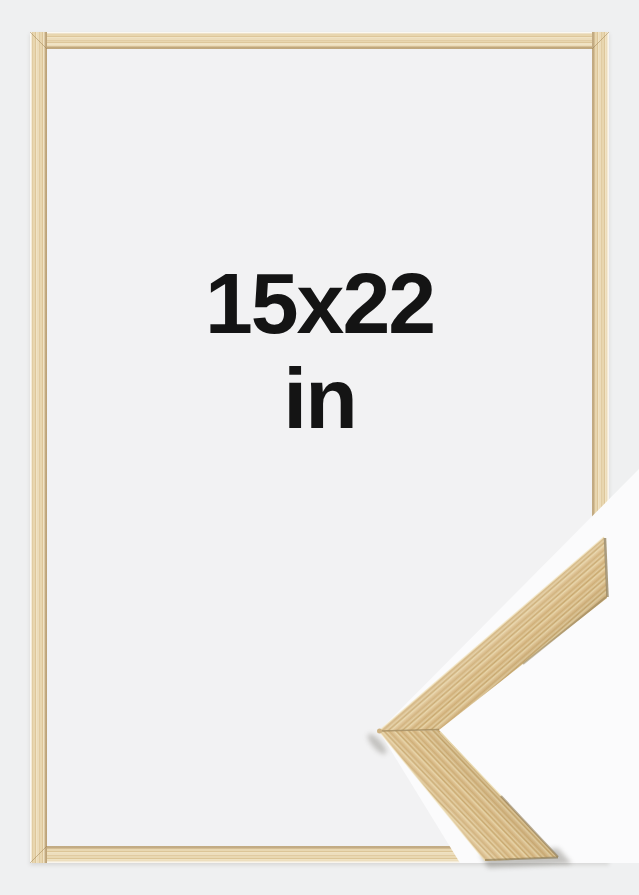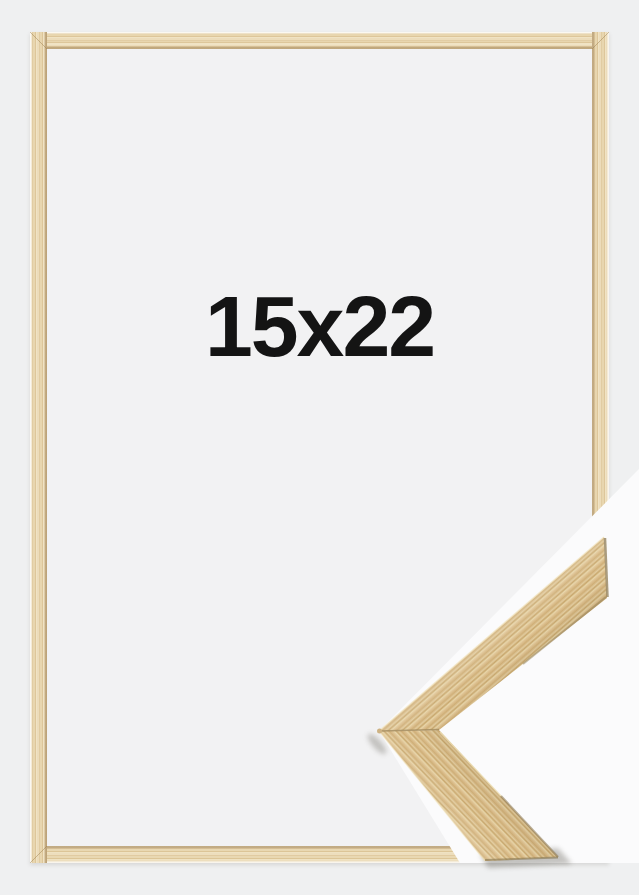--- a/index.html
+++ b/index.html
@@ -40,21 +40,21 @@
       repeating-linear-gradient(to right,#ecdcba 0 1.5px,#e1cca2 1.5px 3px,#e8d6af 3px 4.5px,#ddc69a 4.5px 5.5px,#f0e3c4 5.5px 7px);
   }
   .miter{position:absolute;width:17px;height:17px;}
   .miter.tl{left:0;top:0;background:linear-gradient(45deg,transparent calc(50% - .7px),rgba(150,120,70,.45) calc(50% - .7px) calc(50% + .7px),transparent calc(50% + .7px));}
   .miter.tr{right:0;top:0;background:linear-gradient(135deg,transparent calc(50% - .7px),rgba(150,120,70,.45) calc(50% - .7px) calc(50% + .7px),transparent calc(50% + .7px));}
   .miter.bl{left:0;bottom:0;background:linear-gradient(135deg,transparent calc(50% - .7px),rgba(150,120,70,.45) calc(50% - .7px) calc(50% + .7px),transparent calc(50% + .7px));}
   .miter.br{right:0;bottom:0;background:linear-gradient(45deg,transparent calc(50% - .7px),rgba(150,120,70,.45) calc(50% - .7px) calc(50% + .7px),transparent calc(50% + .7px));}
 
   
   .size-label{
-    position:absolute;left:47px;top:279px;width:545px;
+    position:absolute;left:47px;top:256px;width:545px;
     text-align:center;color:#141414;
     font-weight:700;font-size:86px;line-height:1.1;letter-spacing:-2px;
   }
 
   
   .corner-detail{position:absolute;inset:0;pointer-events:none;}
   .corner-backdrop{
     position:absolute;inset:0;background:#fbfbfc;
     clip-path:polygon(379px 731px, 639px 469px, 639px 863px, 460px 863px);
   }
@@ -69,20 +69,21 @@
   <div class="edge left"></div>
   <div class="edge right"></div>
   <div class="miter tl"></div>
   <div class="miter tr"></div>
   <div class="miter bl"></div>
   <div class="miter br"></div>
 </div>
 
 <div class="size-label">
   <div>15x22</div>
+  <div>in</div>
 </div>
 
 <div class="corner-detail">
   <div class="corner-backdrop"></div>
   <svg class="corner-svg" width="639" height="895" viewBox="0 0 639 895">
     <defs>
       <linearGradient id="woodUp" gradientUnits="userSpaceOnUse" x1="400" y1="700" x2="406" y2="706.9" spreadMethod="repeat">
         <stop offset="0" stop-color="#dfc393"></stop>
         <stop offset="0.28" stop-color="#cfae76"></stop>
         <stop offset="0.5" stop-color="#e2cb9d"></stop>

